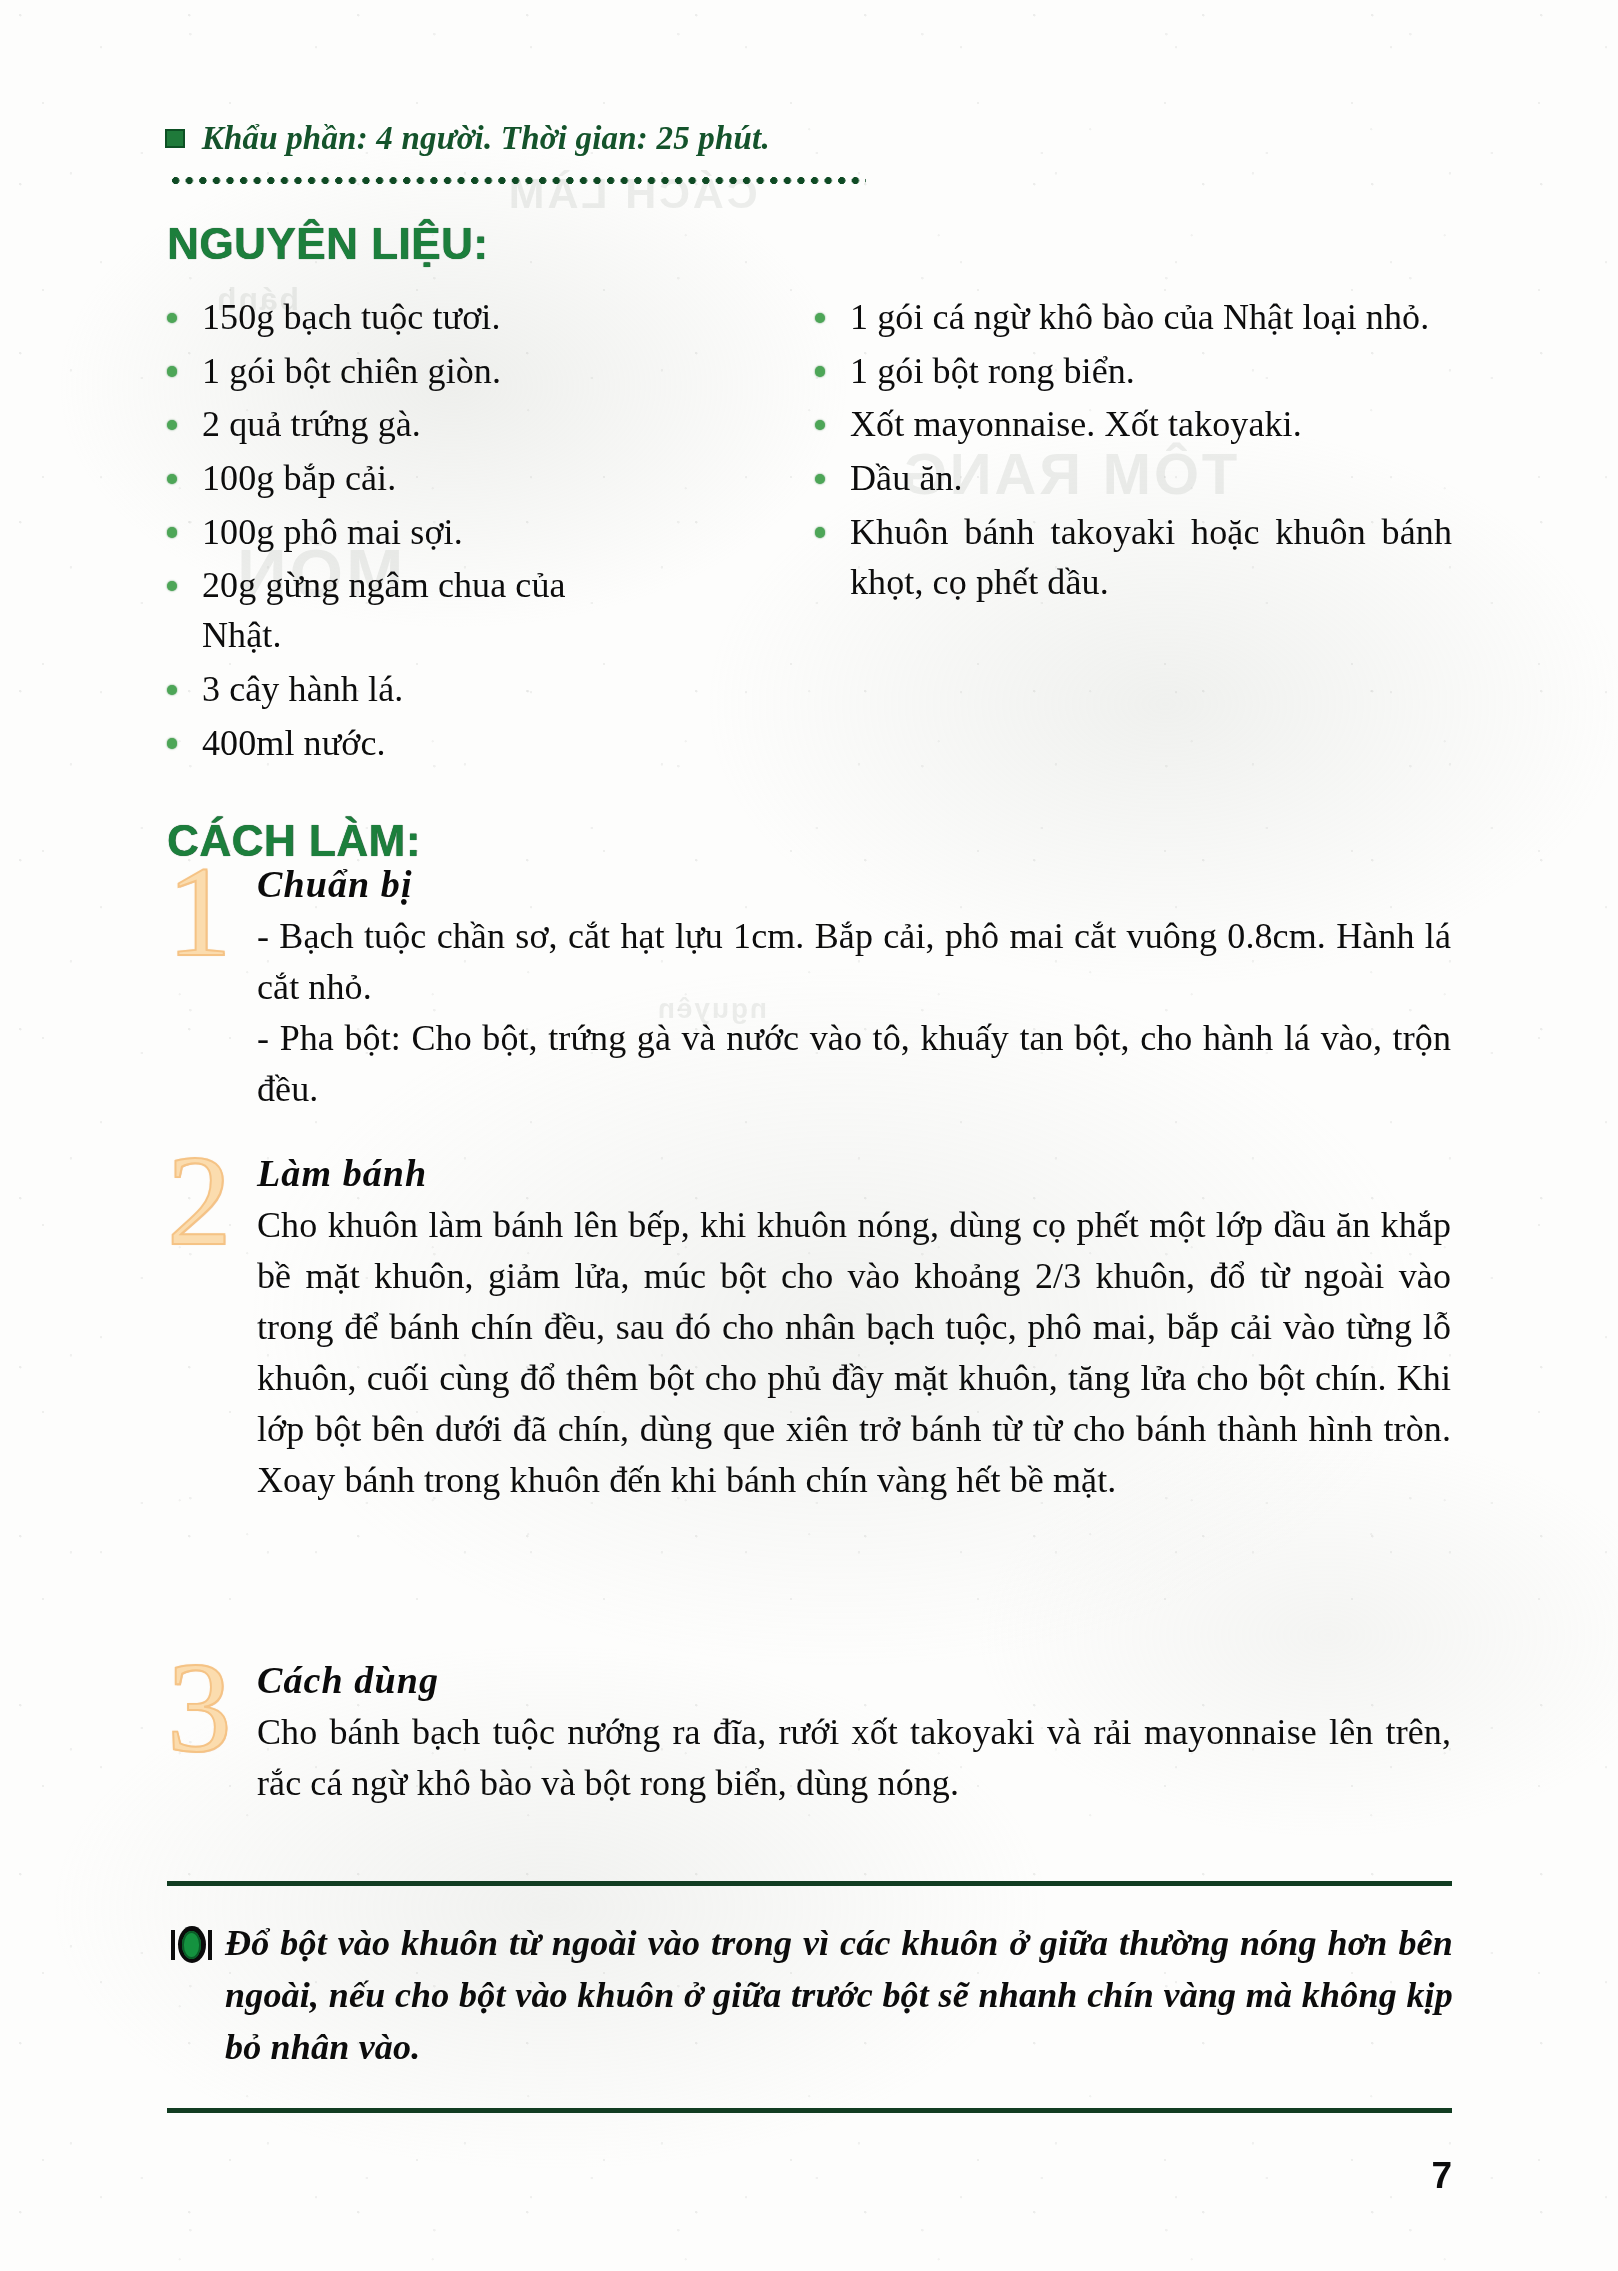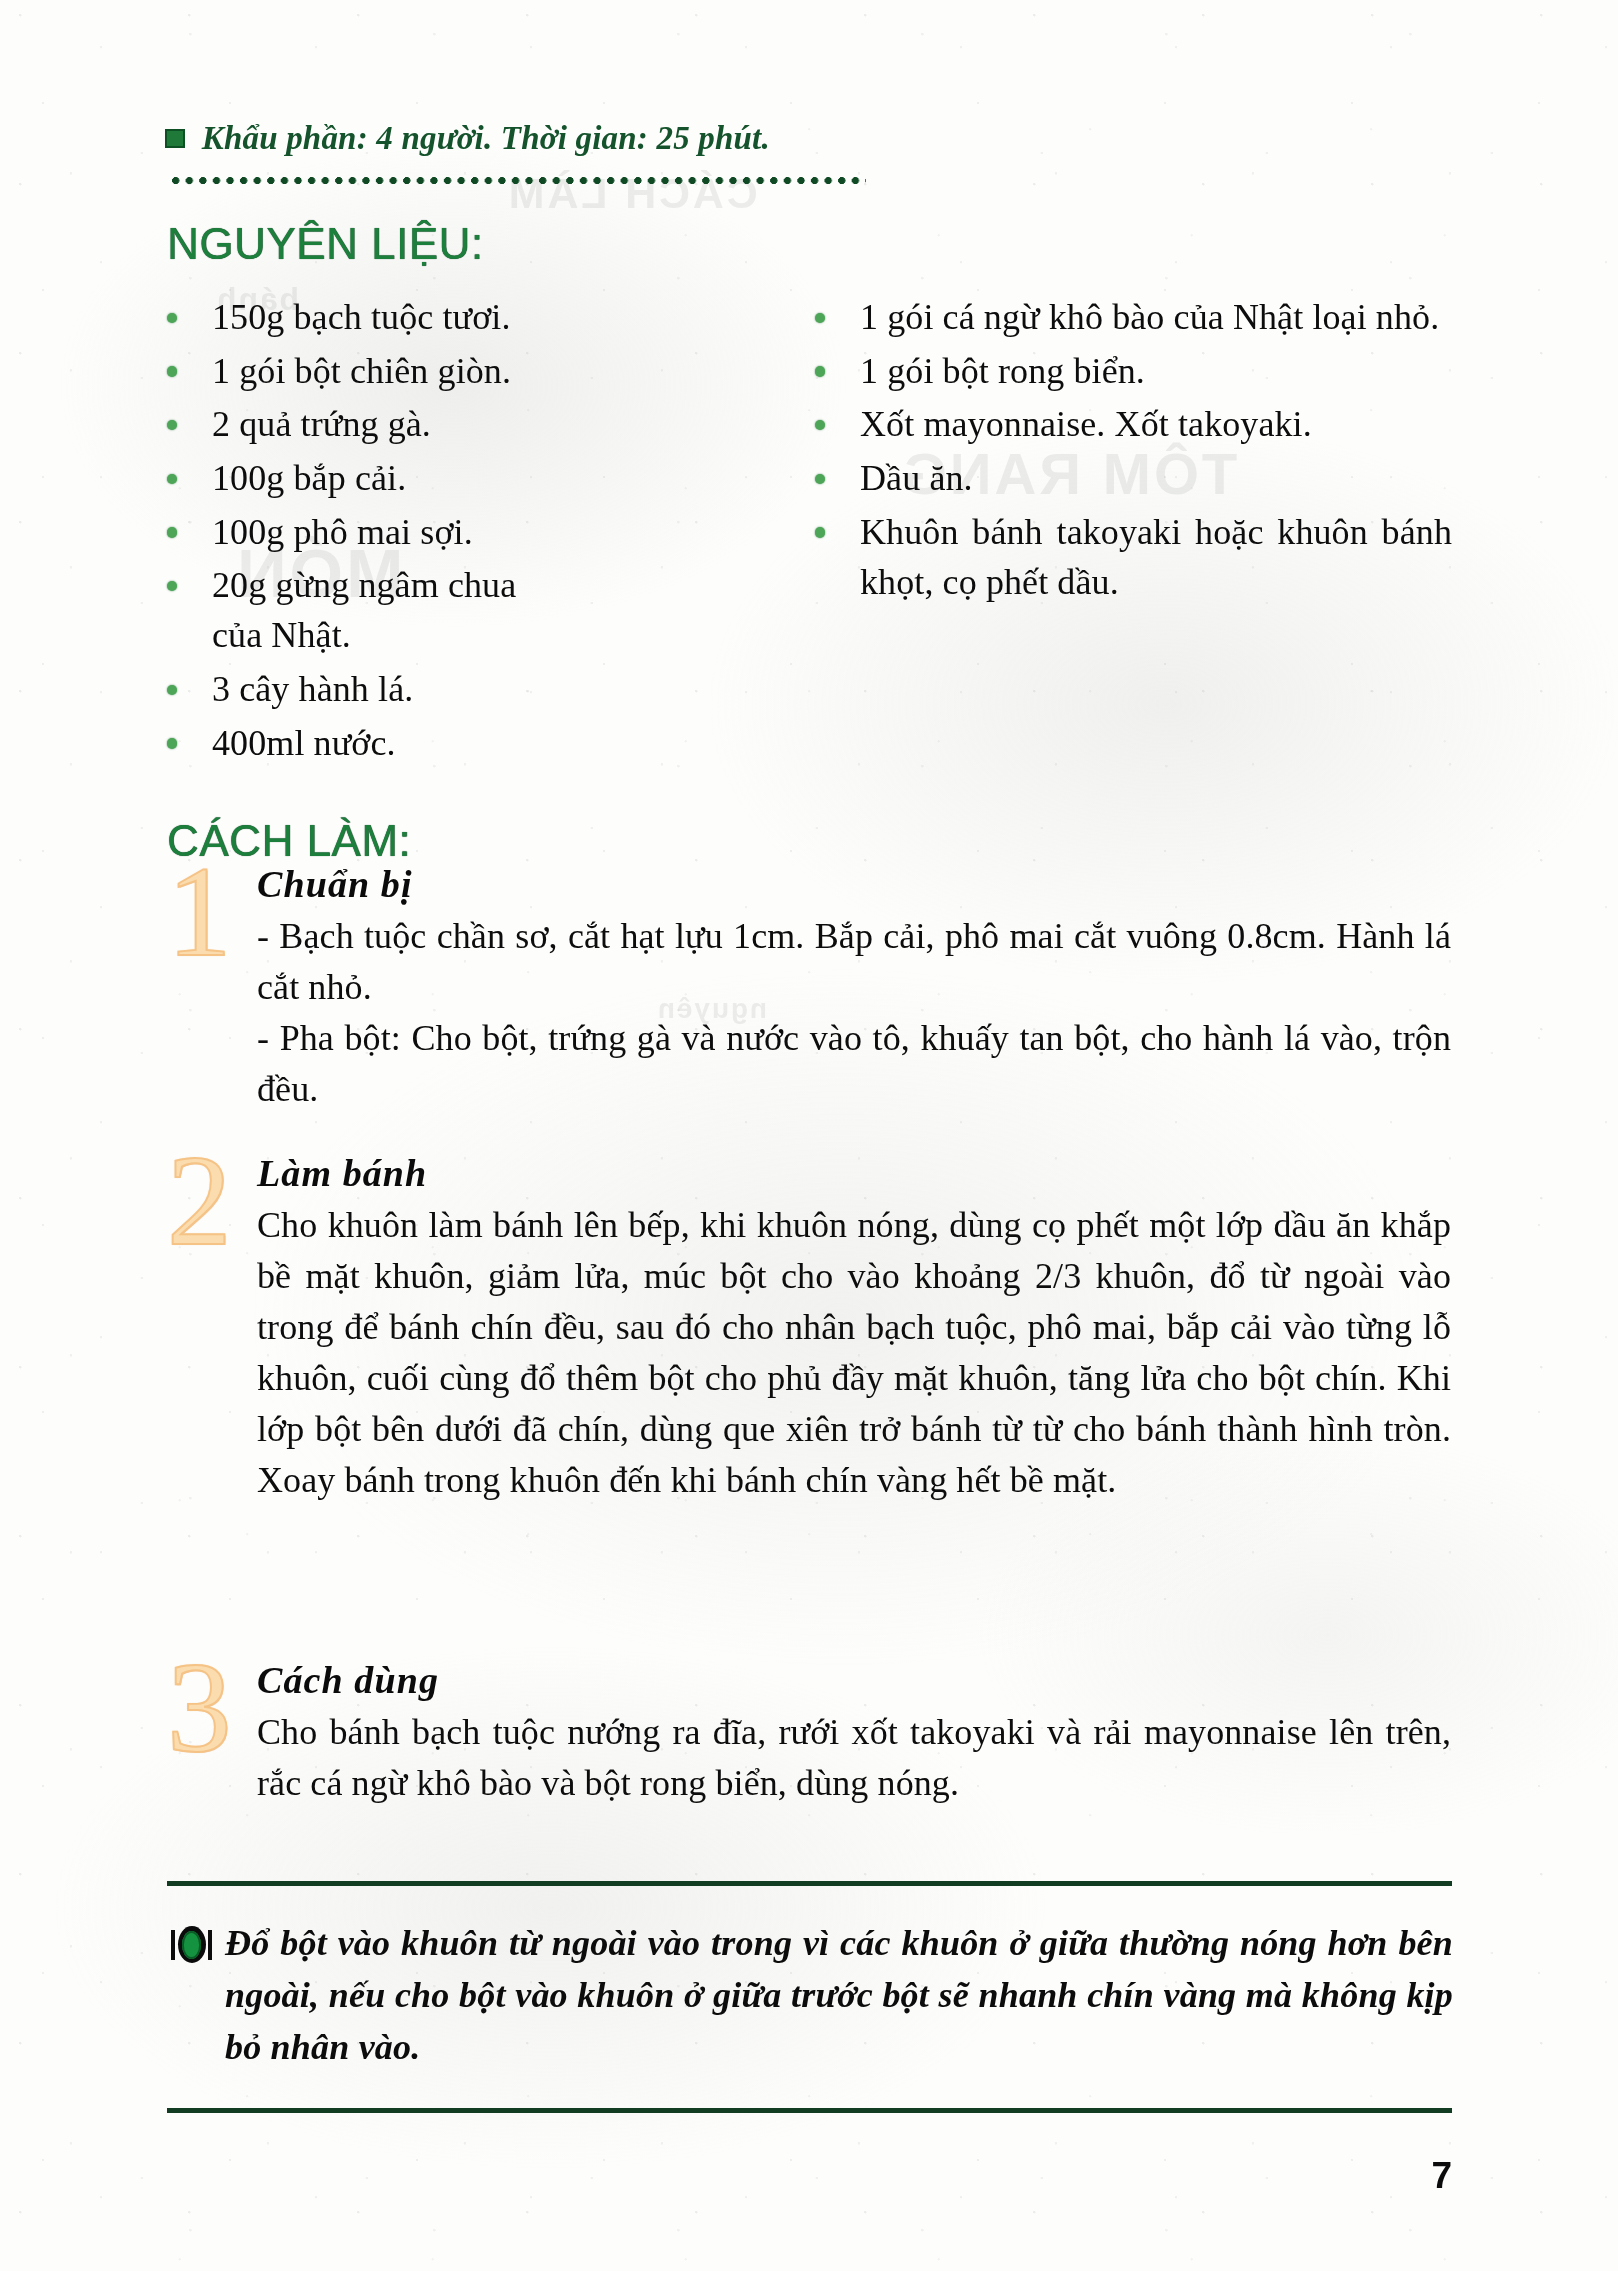--- a/index.html
+++ b/index.html
@@ -113,21 +113,21 @@
     height: 10.3px;
     background-image: radial-gradient(circle at 4.7px 4.7px, #0f4a24 0 3.4px, transparent 3.9px);
     background-size: 13.6px 10.3px;
     background-repeat: repeat-x;
   }
 
   
   .section-head {
     position: absolute;
     font-family: "Liberation Sans", "DejaVu Sans", sans-serif;
-    font-weight: 400;
+    font-weight: 700;
     font-size: 44px;
     color: #1c7f3c;
     letter-spacing: 0.5px;
     text-shadow: 0 0 0.9px rgba(10,60,28,.85), 0.6px 0.4px 0 rgba(8,40,20,.55);
     white-space: nowrap;
   }
   .head-ingredients { left: 167px; top: 219px; }
   .head-method      { left: 167px; top: 816px; }
 
   
@@ -135,21 +135,21 @@
     position: absolute;
     font-size: 36px;
     line-height: 50px;
   }
   .ing-left  { left: 167px; top: 292px; width: 403px; }
   .ing-right { left: 815px; top: 292px; width: 637px; }
 
   .ing-item {
     display: flex;
     align-items: flex-start;
-    gap: 11px;
+    gap: 1px;
     margin-bottom: 3.7px;
   }
   .ing-bullet {
     flex: none;
     width: 34px;
     padding-top: 20.6px;
     display: flex;
     justify-content: flex-start;
   }
   .ing-bullet i {

